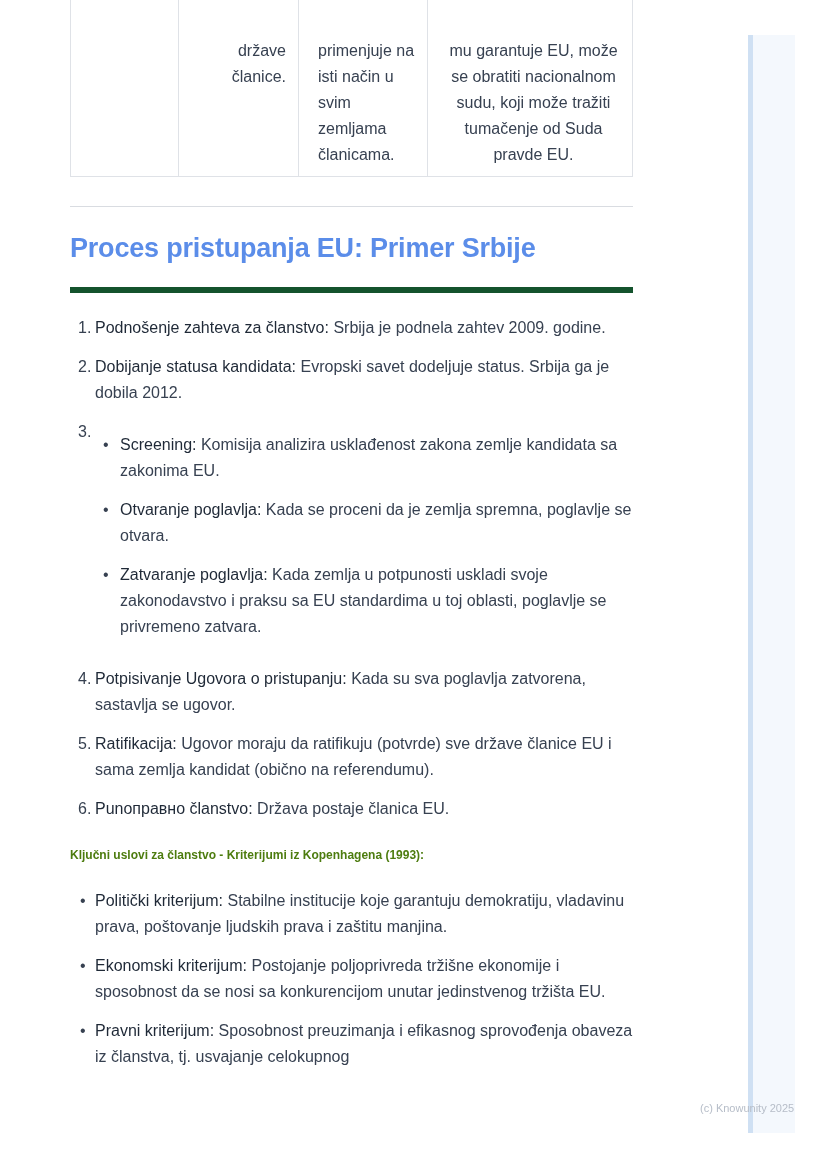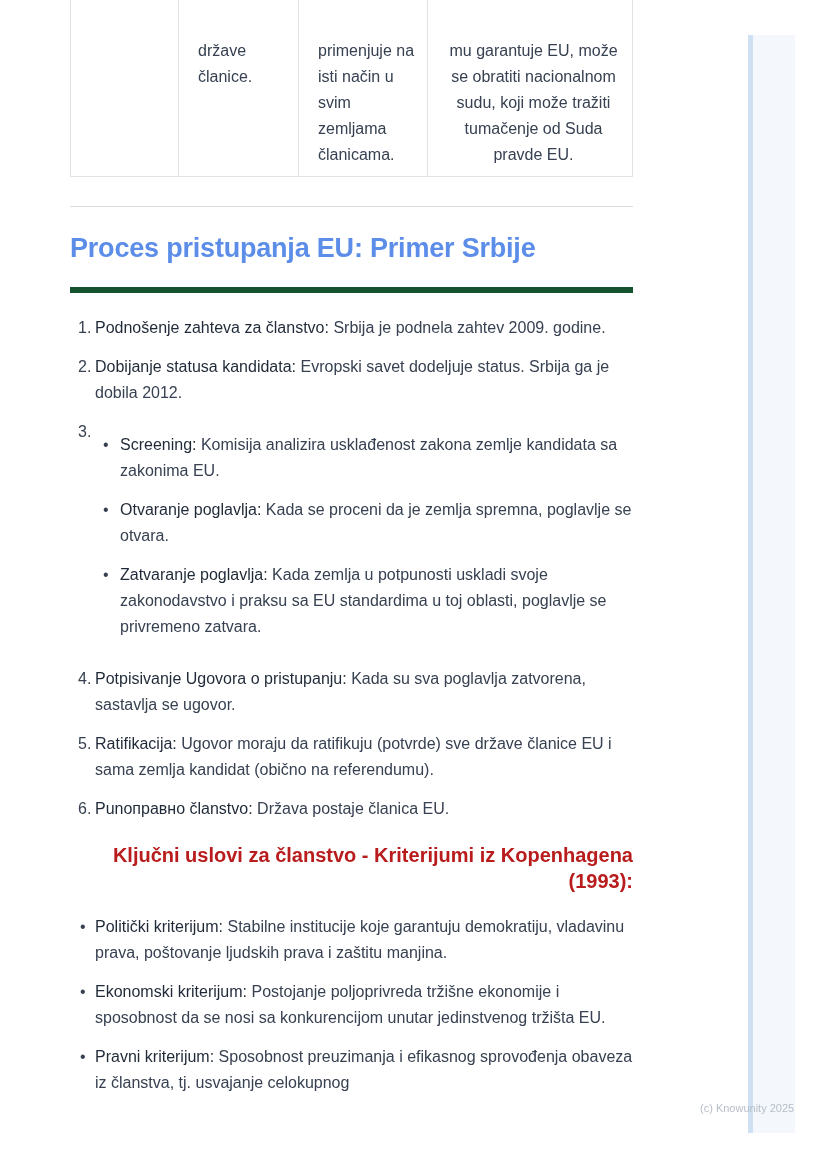--- a/index.html
+++ b/index.html
@@ -27,21 +27,21 @@
   .cell {
     box-sizing: border-box;
     border-left: 1px solid #dfe2e7;
     padding: 38px 12px 0 19px;
     font-size: 16px;
     line-height: 26px;
     color: #374151;
     overflow: hidden;
   }
   .cell.c1 { width: 108px; }
-  .cell.c2 { width: 120px; }
+  .cell.c2 { width: 120px; text-align: right; }
   .cell.c3 { width: 129px; }
   .cell.c4 { width: 206px; border-right: 1px solid #dfe2e7; text-align: center; }
 
   hr.rule {
     border: none;
     border-top: 1px solid #d9dce1;
     margin: 29px 0 0 0;
   }
 
   h1.section-heading {
@@ -76,25 +76,24 @@
     box-sizing: border-box; padding-left: 8px;
     color: #374151;
   }
   .crit-blt { padding-left: 10px; }
 
   b { color: #1f2937; font-weight: 400; }
   i { font-style: italic; }
 
   .criteria-heading {
     margin: 20px 0 20px 0;
-    font-size: 20px;
+    font-size: 12px;
     line-height: 26px;
     font-weight: 700;
-    color: #b91c1c;
-    text-align: right;
+    color: #4d7c0f;
   }
   .criteria { font-size: 16px; line-height: 26px; }
   .crit { display: flex; margin-bottom: 13px; }
   .crit-body { flex: 1; }
 
   
   .edge-band { position: absolute; left: 748px; top: 35px; width: 47px; height: 1098px; z-index: 0; }
   .edge-line { position: absolute; left: 0; top: 0; width: 5px; height: 100%; background: #cfe0f3; }
   .edge-fill { position: absolute; left: 5px; top: 0; width: 42px; height: 100%; background: #f4f8fd; }
 

